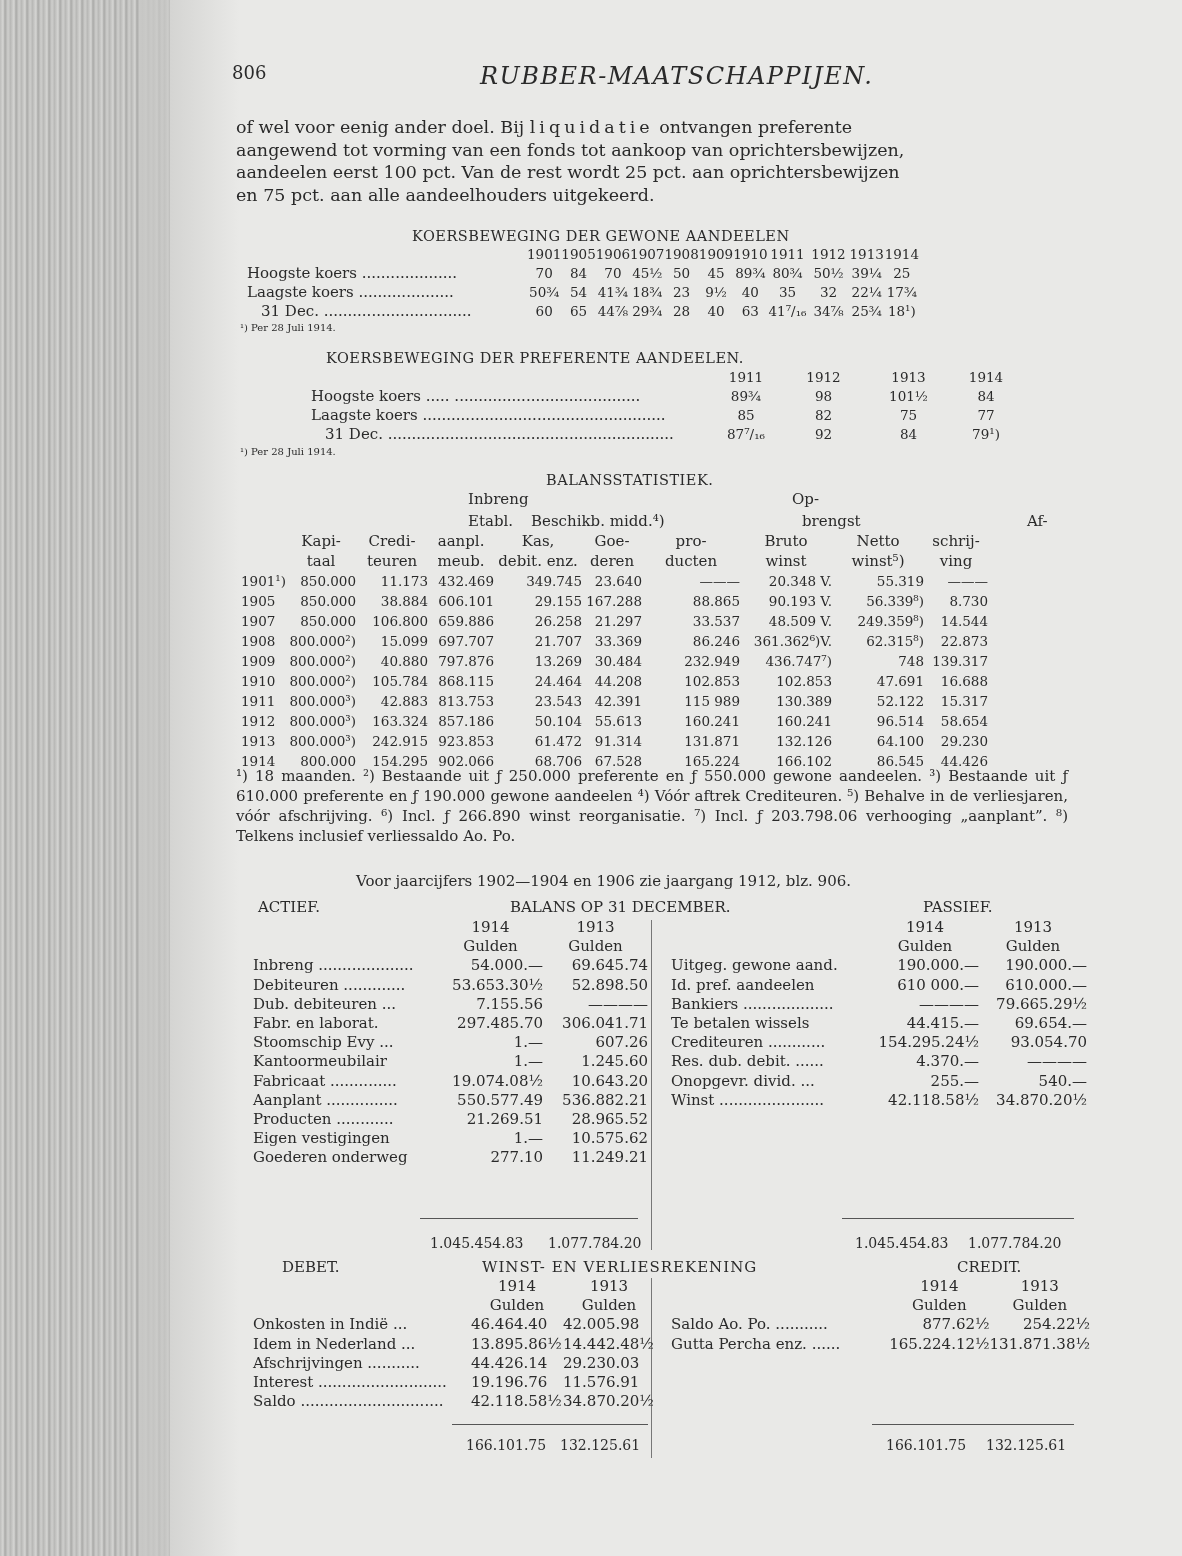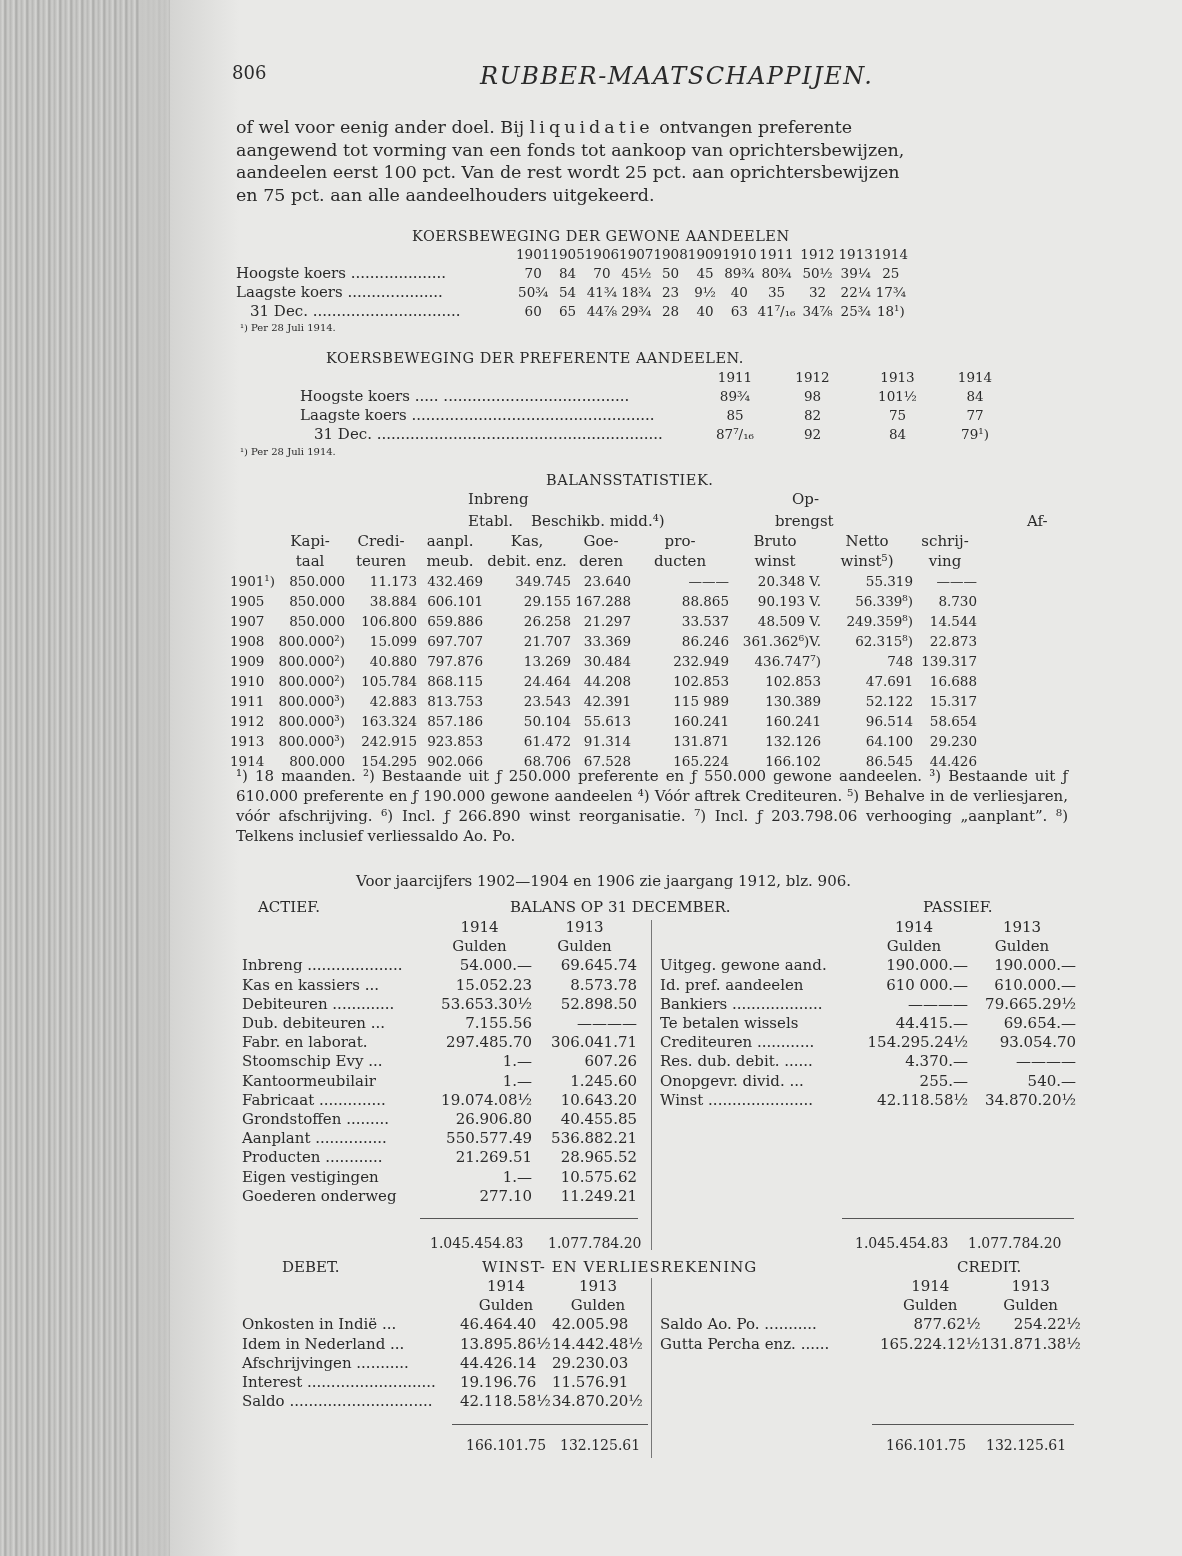--- a/index.html
+++ b/index.html
@@ -17,21 +17,21 @@
     background: linear-gradient(90deg, rgba(200,200,198,0.9), rgba(233,233,231,0));
   }
   .page { position:absolute; left:230px; top:0; width:860px; height:1556px; }
   .abs { position:absolute; white-space:nowrap; }
   .pgnum { left:2px; top:62px; font-size:18px; }
   .runhead { left:250px; top:62px; font-size:24px; font-style:italic; letter-spacing:1.5px; }
   .intro { left:6px; top:116px; width:832px; font-size:17.5px; line-height:22.5px; white-space:normal; text-align:justify; }
   .intro p { margin:0; }
   .spaced { letter-spacing:4px; }
   .title { font-size:14.5px; letter-spacing:0.5px; }
-  table { border-collapse:collapse; }
+  table { border-collapse:collapse;margin-left:11px; }
   td { padding:0; }
   .t-small { font-size:13.5px; line-height:19px; }
   .lbl { text-align:left; }
   .num { text-align:right; }
   .ctr { text-align:center; }
   .note { font-size:10px; }
   .footnotes { left:6px; top:766px; width:832px; font-size:15px; line-height:20px; white-space:normal; text-align:justify; }
   .footnotes p{margin:0;}
   .bal { font-size:15px; line-height:19.2px; }
   .vline { position:absolute; border-left:1px solid #777; }
@@ -151,21 +151,21 @@
     </tr>
   </tbody>
     </table>
   <div class="abs note" style="left:10px; top:446px;">¹) Per 28 Juli 1914.</div>
 
   <div class="abs title" style="left:316px; top:472px;">BALANSSTATISTIEK.</div>
   <div class="abs" style="left:238px; top:490px; font-size:15px;">Inbreng</div>
   <div class="abs" style="left:562px; top:490px; font-size:15px;">Op-</div>
   <div class="abs" style="left:238px; top:512px; font-size:15px;">Etabl.</div>
   <div class="abs" style="left:301px; top:512px; font-size:15px;">Beschikb. midd.⁴)</div>
-  <div class="abs" style="left:545px; top:512px; font-size:15px;">brengst</div>
+  <div class="abs" style="left:572px; top:512px; font-size:15px;">brengst</div>
   <div class="abs" style="left:797px; top:512px; font-size:15px;">Af-</div>
 
   <table class="abs" style="left:0px; top:531px; font-size:13.5px; line-height:20px;">
     <tbody>
         <tr style="font-size:15px">
       <td style="width:42px"></td>
       <td class="ctr" style="width:70px">Kapi-</td>
       <td class="ctr" style="width:72px">Credi-</td>
       <td class="ctr" style="width:66px">aanpl.</td>
       <td class="ctr" style="width:88px">Kas,</td>
@@ -332,25 +332,20 @@
           <td></td>
           <td class="ctr">Gulden</td>
           <td class="ctr">Gulden</td>
         </tr>
     <tr>
           <td class="lbl">Inbreng ....................</td>
           <td class="num">54.000.—</td>
           <td class="num">69.645.74</td>
         </tr>
     <tr>
-          <td class="lbl">Kas en kassiers ...</td>
-          <td class="num">15.052.23</td>
-          <td class="num">8.573.78</td>
-        </tr>
-    <tr>
           <td class="lbl">Debiteuren .............</td>
           <td class="num">53.653.30½</td>
           <td class="num">52.898.50</td>
         </tr>
     <tr>
           <td class="lbl">Dub. debiteuren ...</td>
           <td class="num">7.155.56</td>
           <td class="num">————</td>
         </tr>
     <tr>
@@ -365,25 +360,20 @@
         </tr>
     <tr>
           <td class="lbl">Kantoormeubilair</td>
           <td class="num">1.—</td>
           <td class="num">1.245.60</td>
         </tr>
     <tr>
           <td class="lbl">Fabricaat ..............</td>
           <td class="num">19.074.08½</td>
           <td class="num">10.643.20</td>
-        </tr>
-    <tr>
-          <td class="lbl">Grondstoffen .........</td>
-          <td class="num">26.906.80</td>
-          <td class="num">40.455.85</td>
         </tr>
     <tr>
           <td class="lbl">Aanplant ...............</td>
           <td class="num">550.577.49</td>
           <td class="num">536.882.21</td>
         </tr>
     <tr>
           <td class="lbl">Producten ............</td>
           <td class="num">21.269.51</td>
           <td class="num">28.965.52</td>

